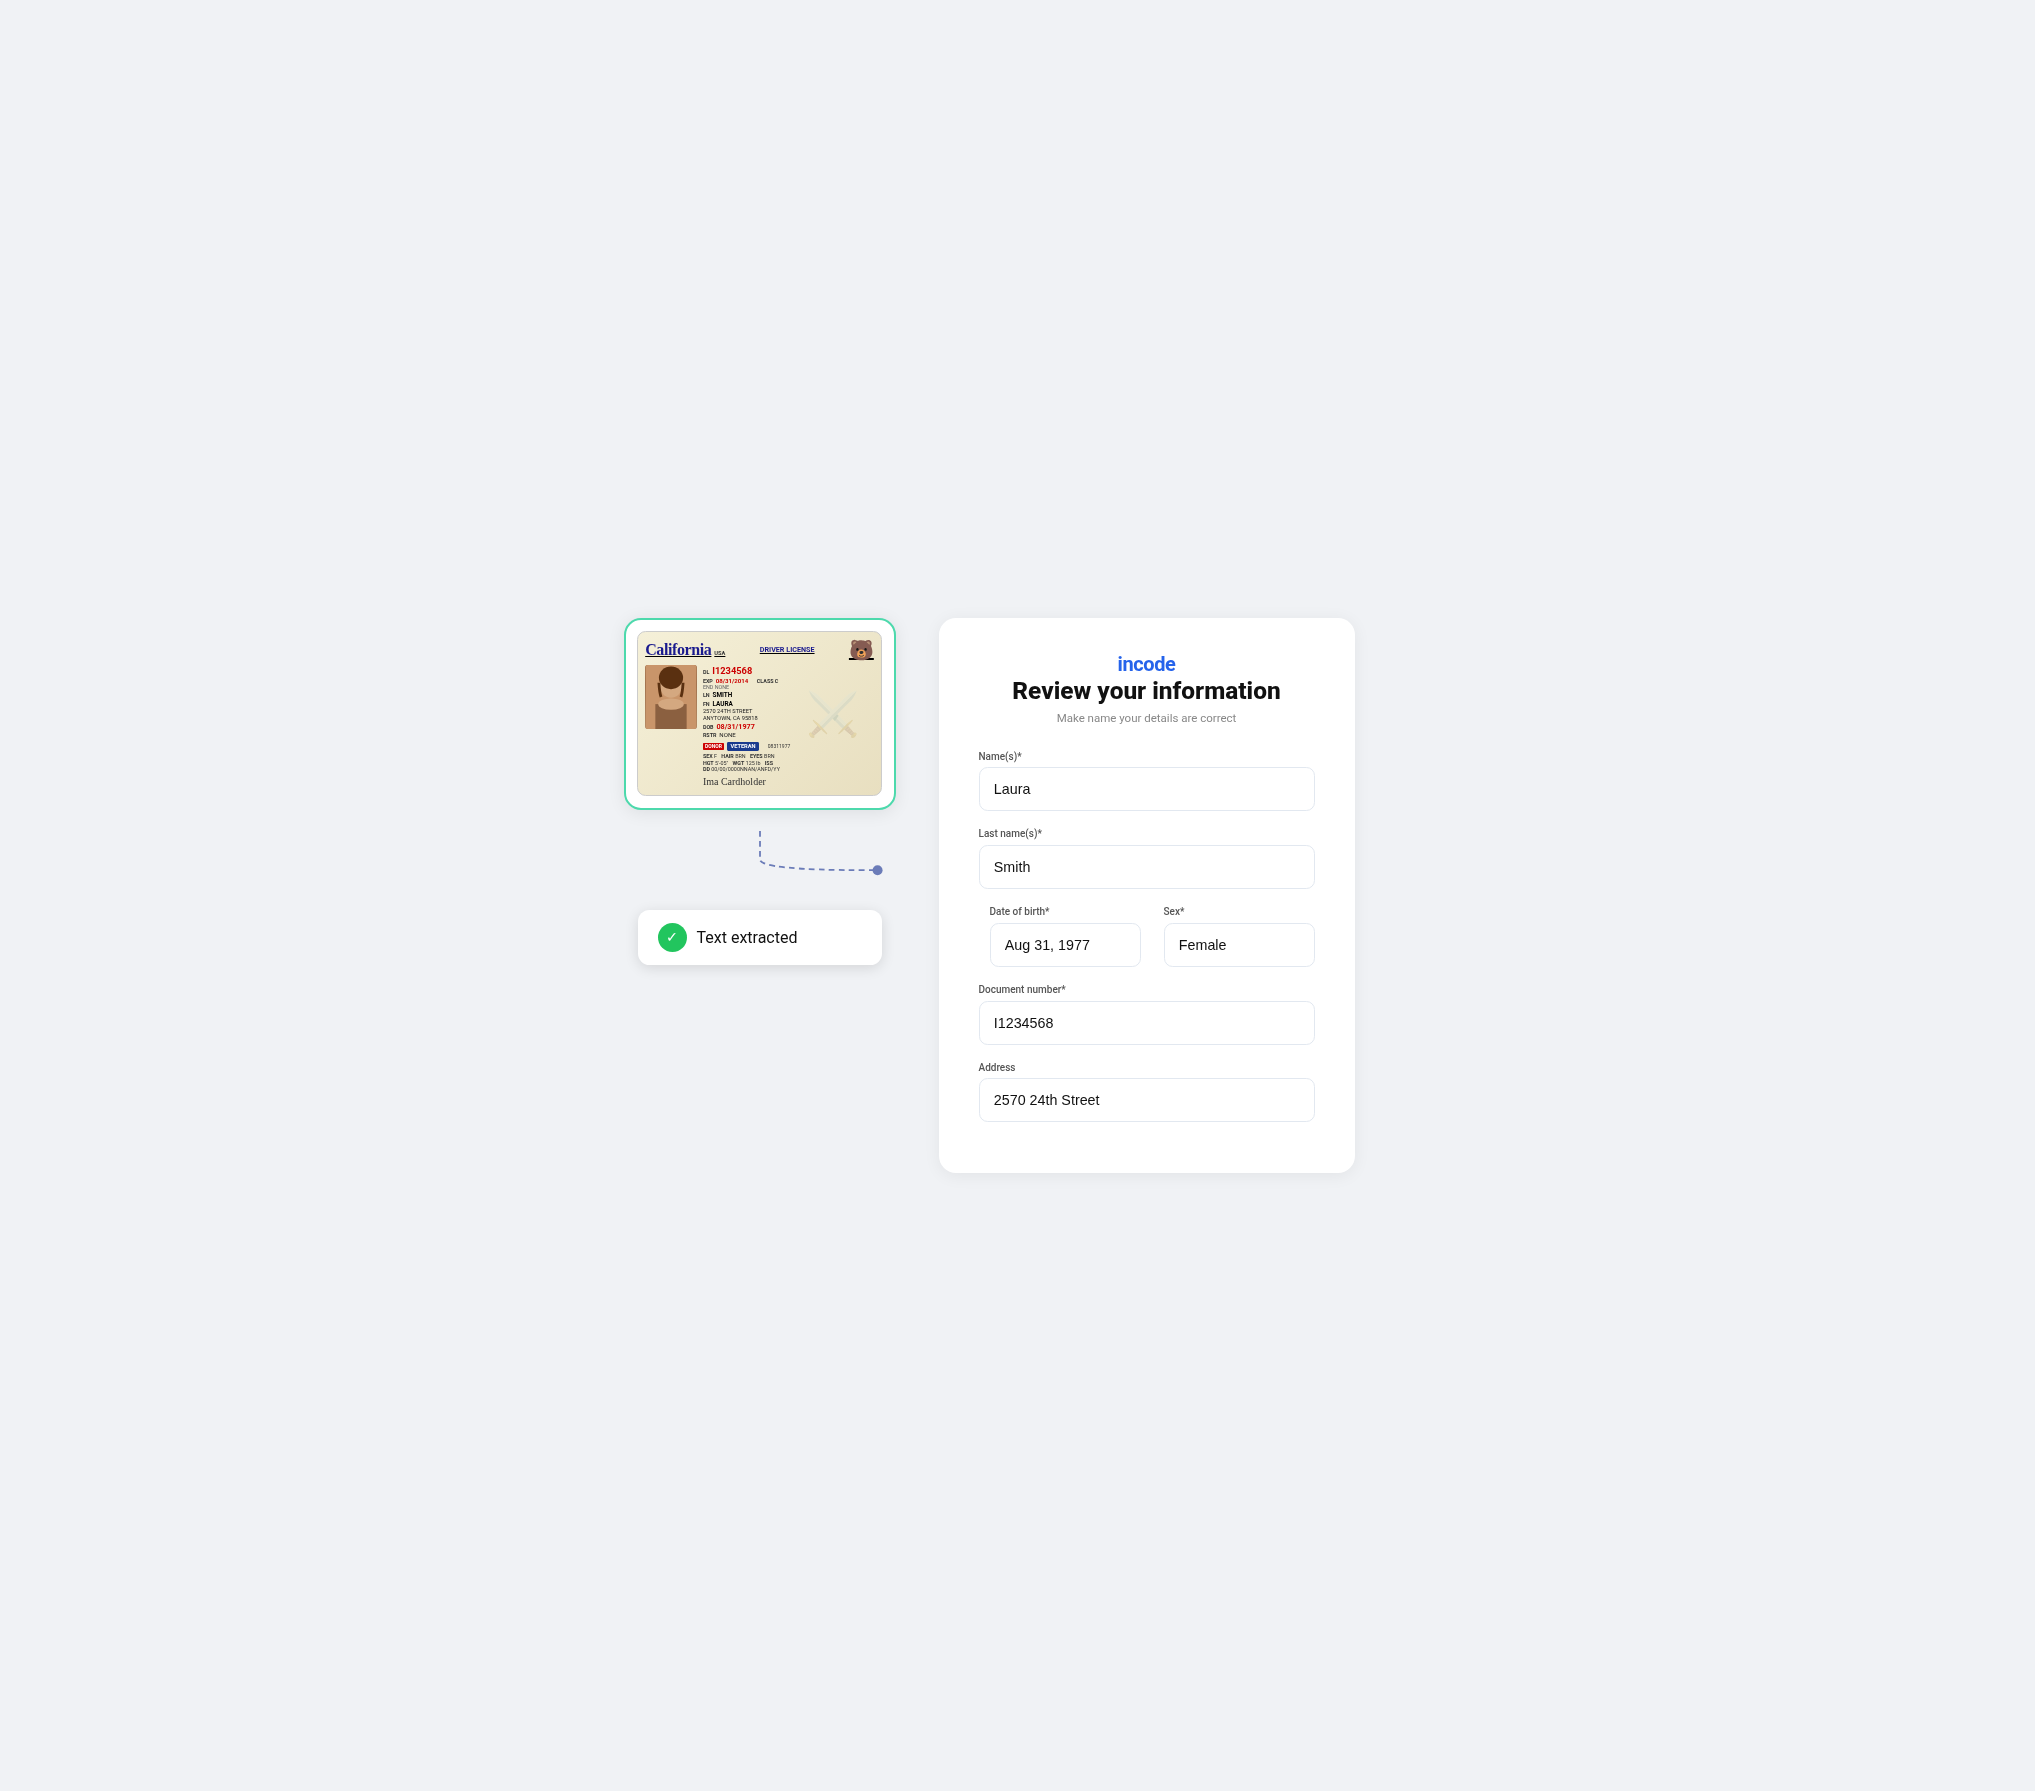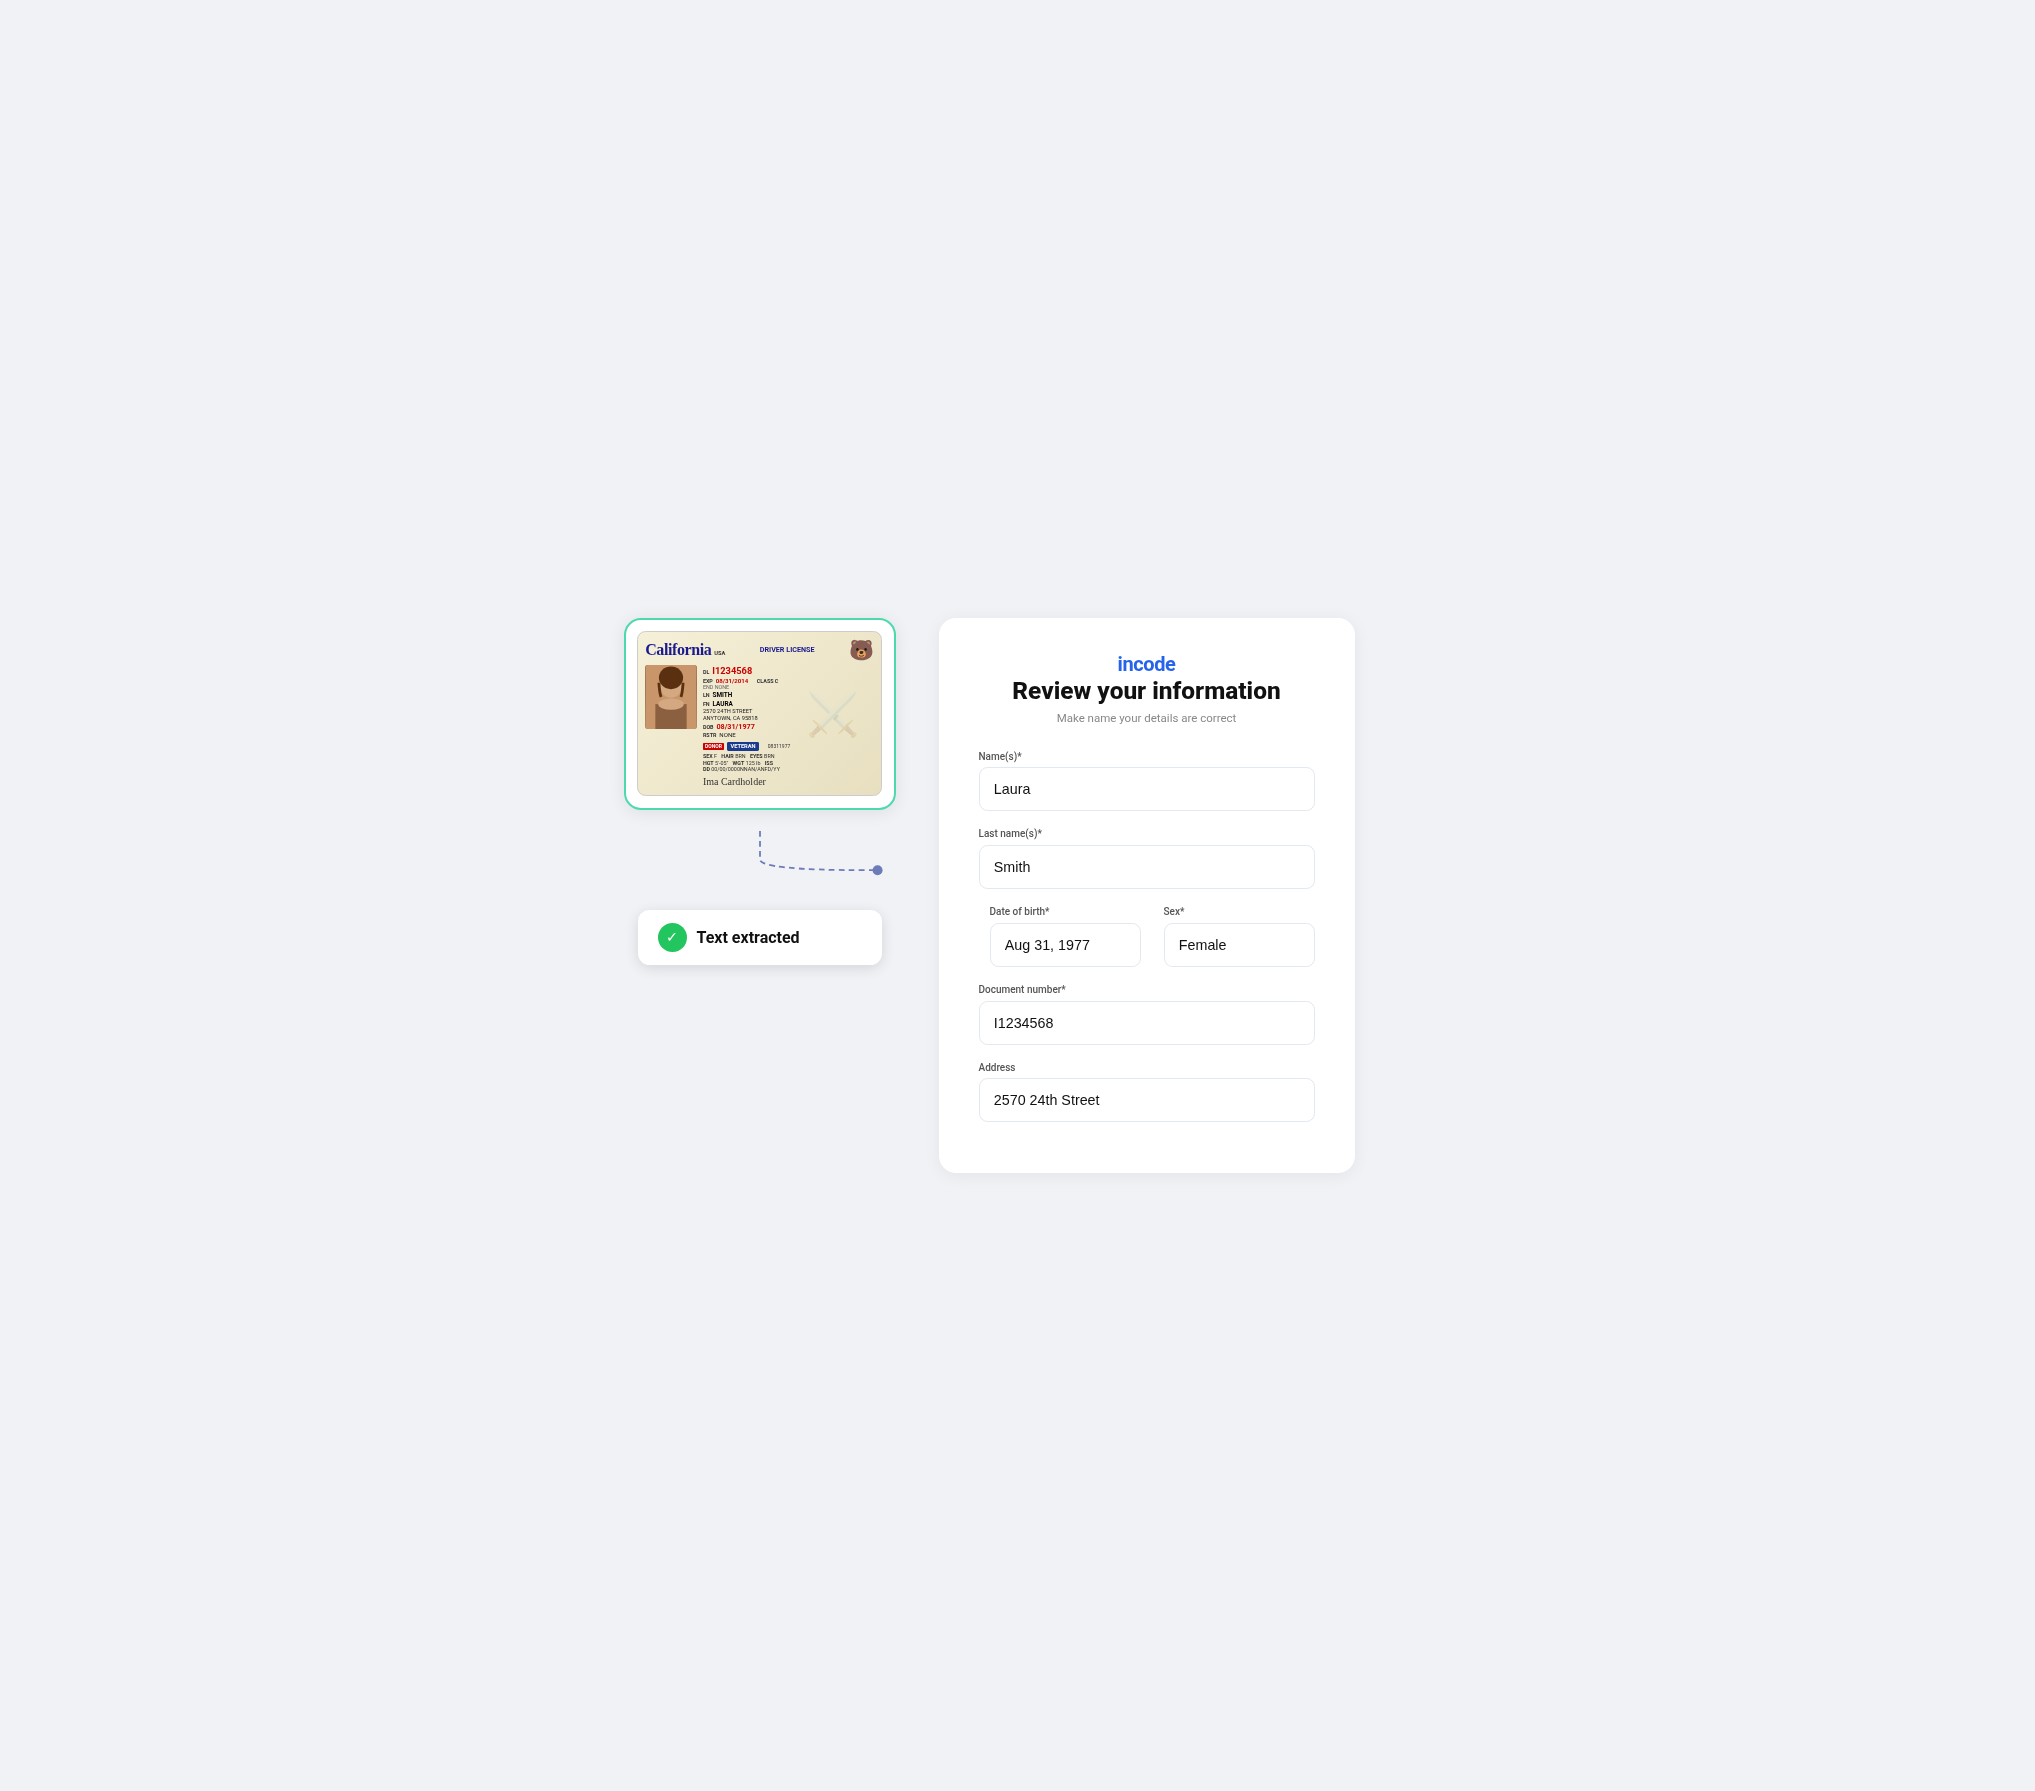--- a/index.html
+++ b/index.html
@@ -55,20 +55,21 @@
       padding: 5.7px 7.2px;
       height: 100%;
       position: relative;
     }
 
     .id-header {
       display: flex;
       align-items: center;
       justify-content: space-between;
       margin-bottom: 2.9px;
+      text-decoration: underline;
     }
 
     .ca-title {
       font-size: 16px;
       font-weight: 900;
       color: #1a1a8e;
       font-family: serif;
       letter-spacing: -0.4px;
     }
 
@@ -245,21 +246,21 @@
     }
 
     .check-icon {
       color: #fff;
       font-size: 14.3px;
       line-height: 1;
     }
 
     .extracted-text {
       font-size: 16px;
-      font-weight: 700;
+      font-weight: 400;
       color: #111;
     }
 
     
     .right-panel {
       background: #fff;
       border-radius: 17px;
       padding: 34px 40px;
       flex: 1;
       box-shadow: 0 2.9px 17px rgba(0,0,0,0.06);

